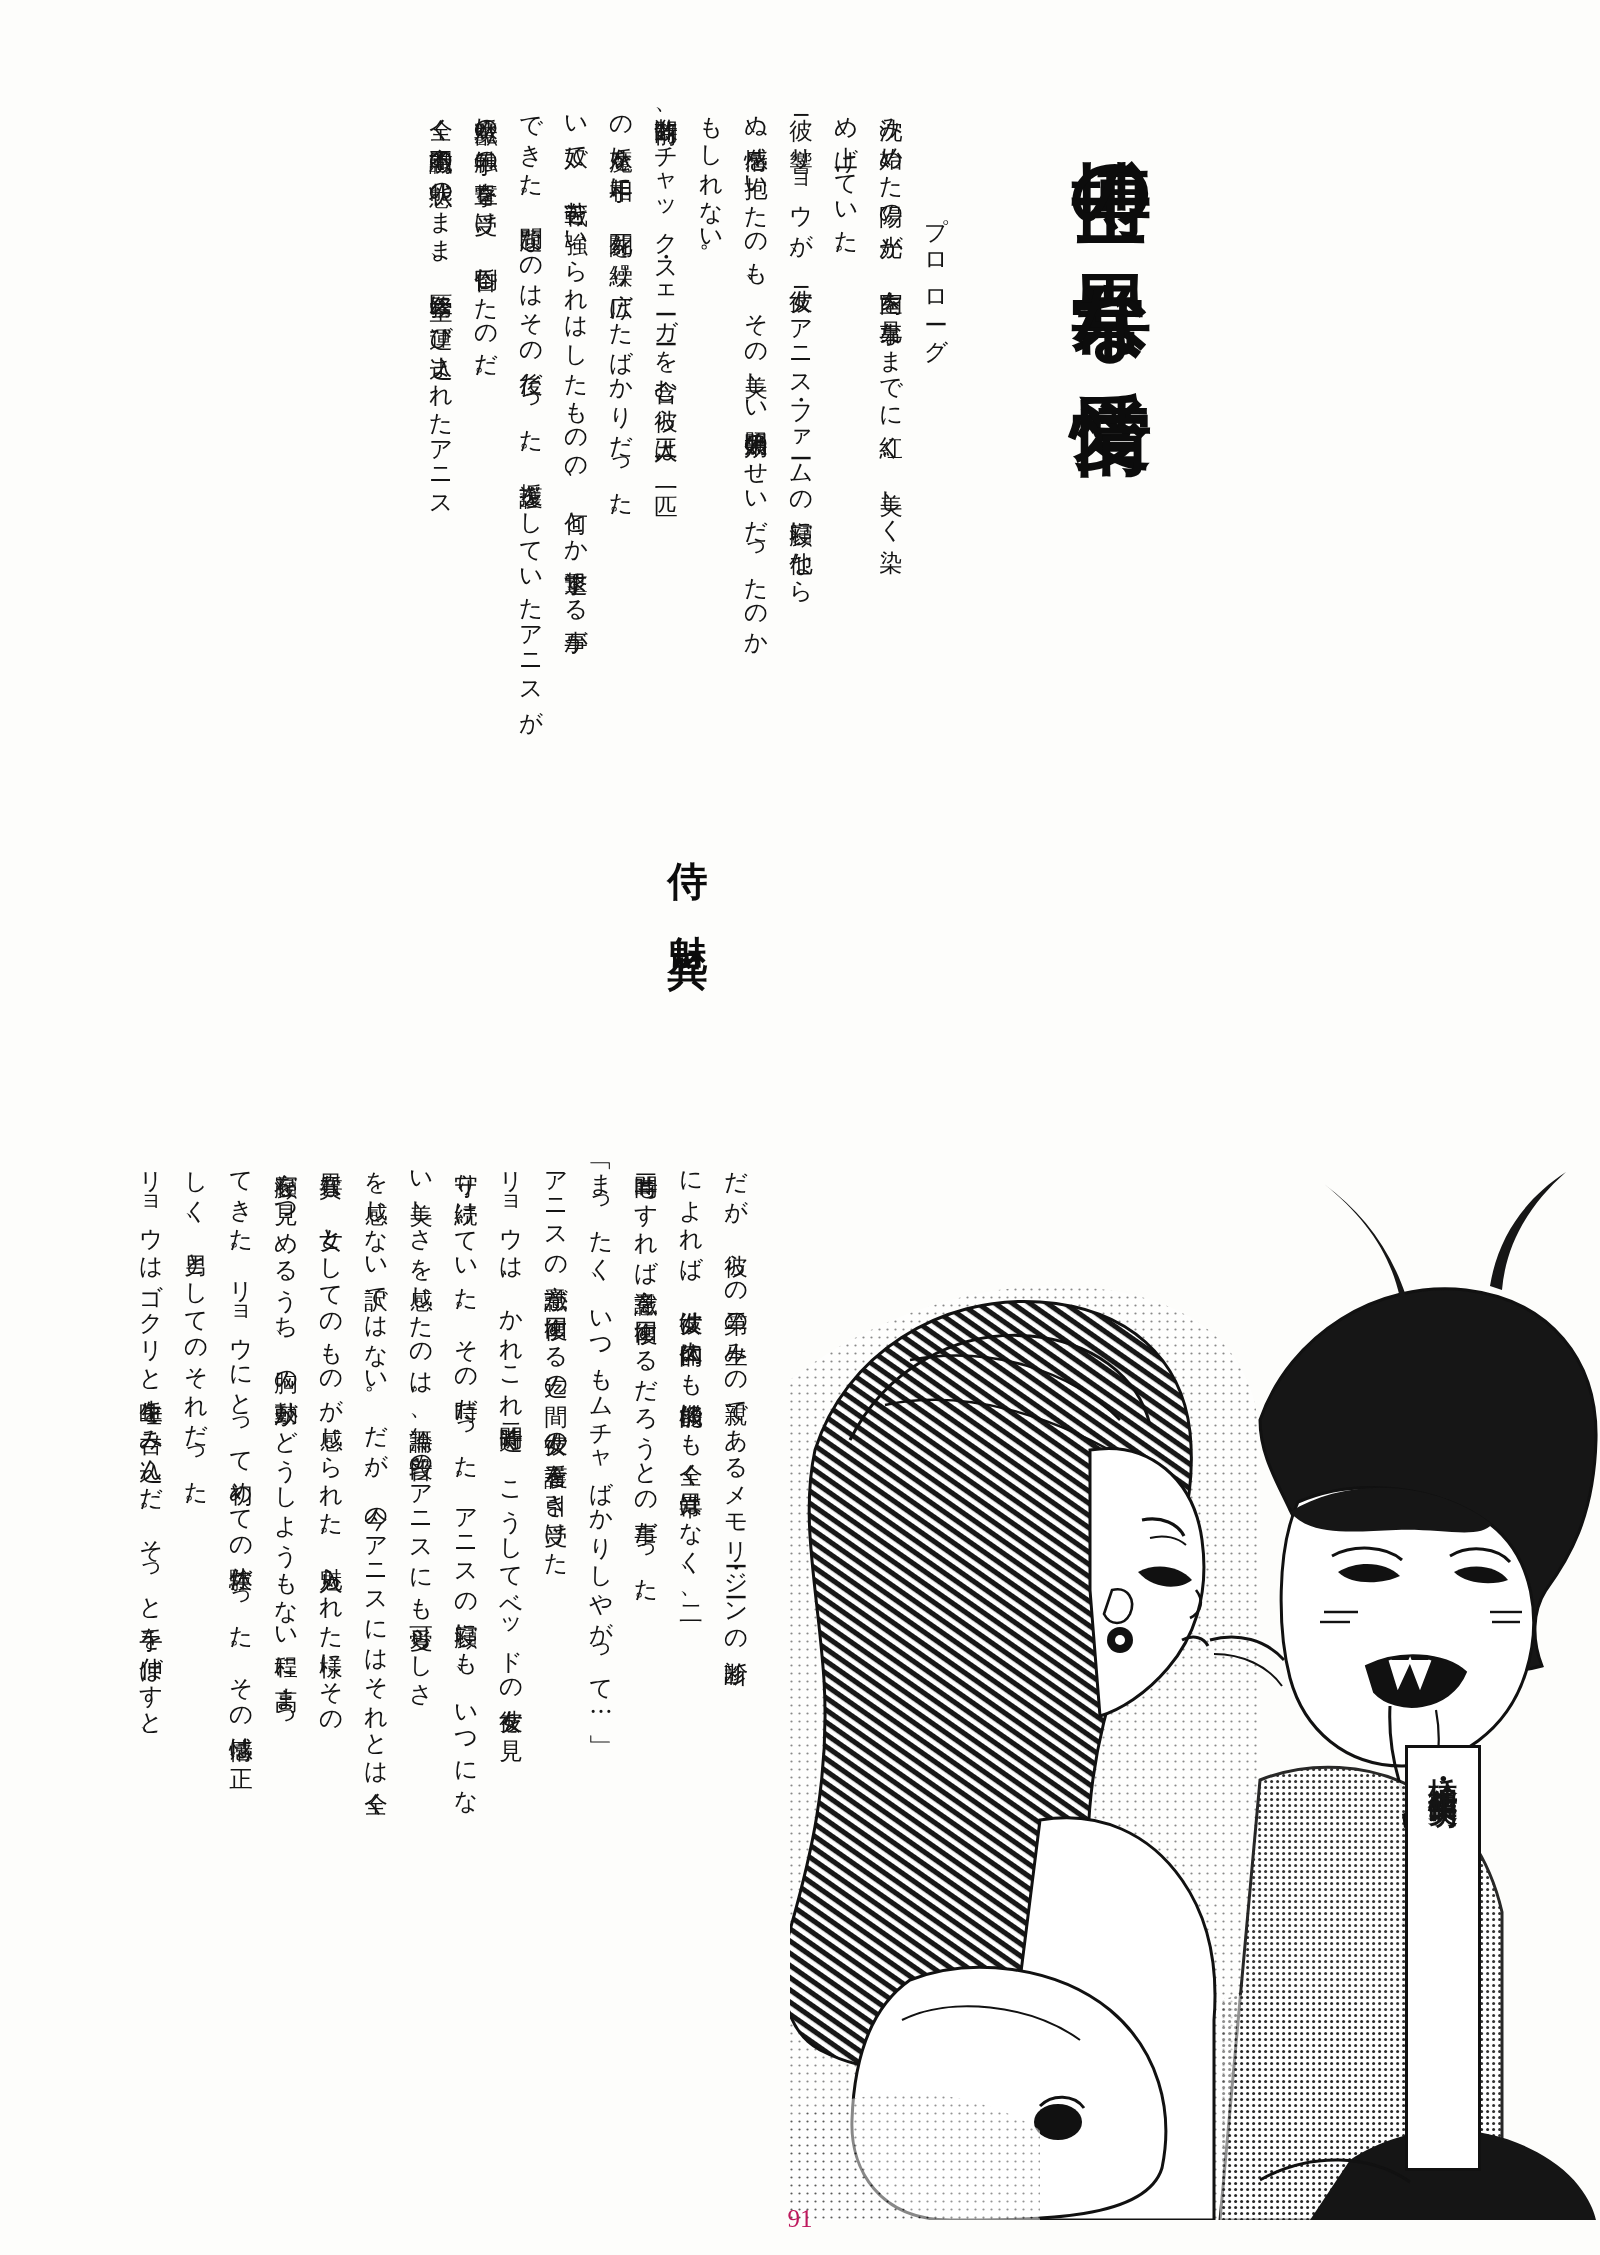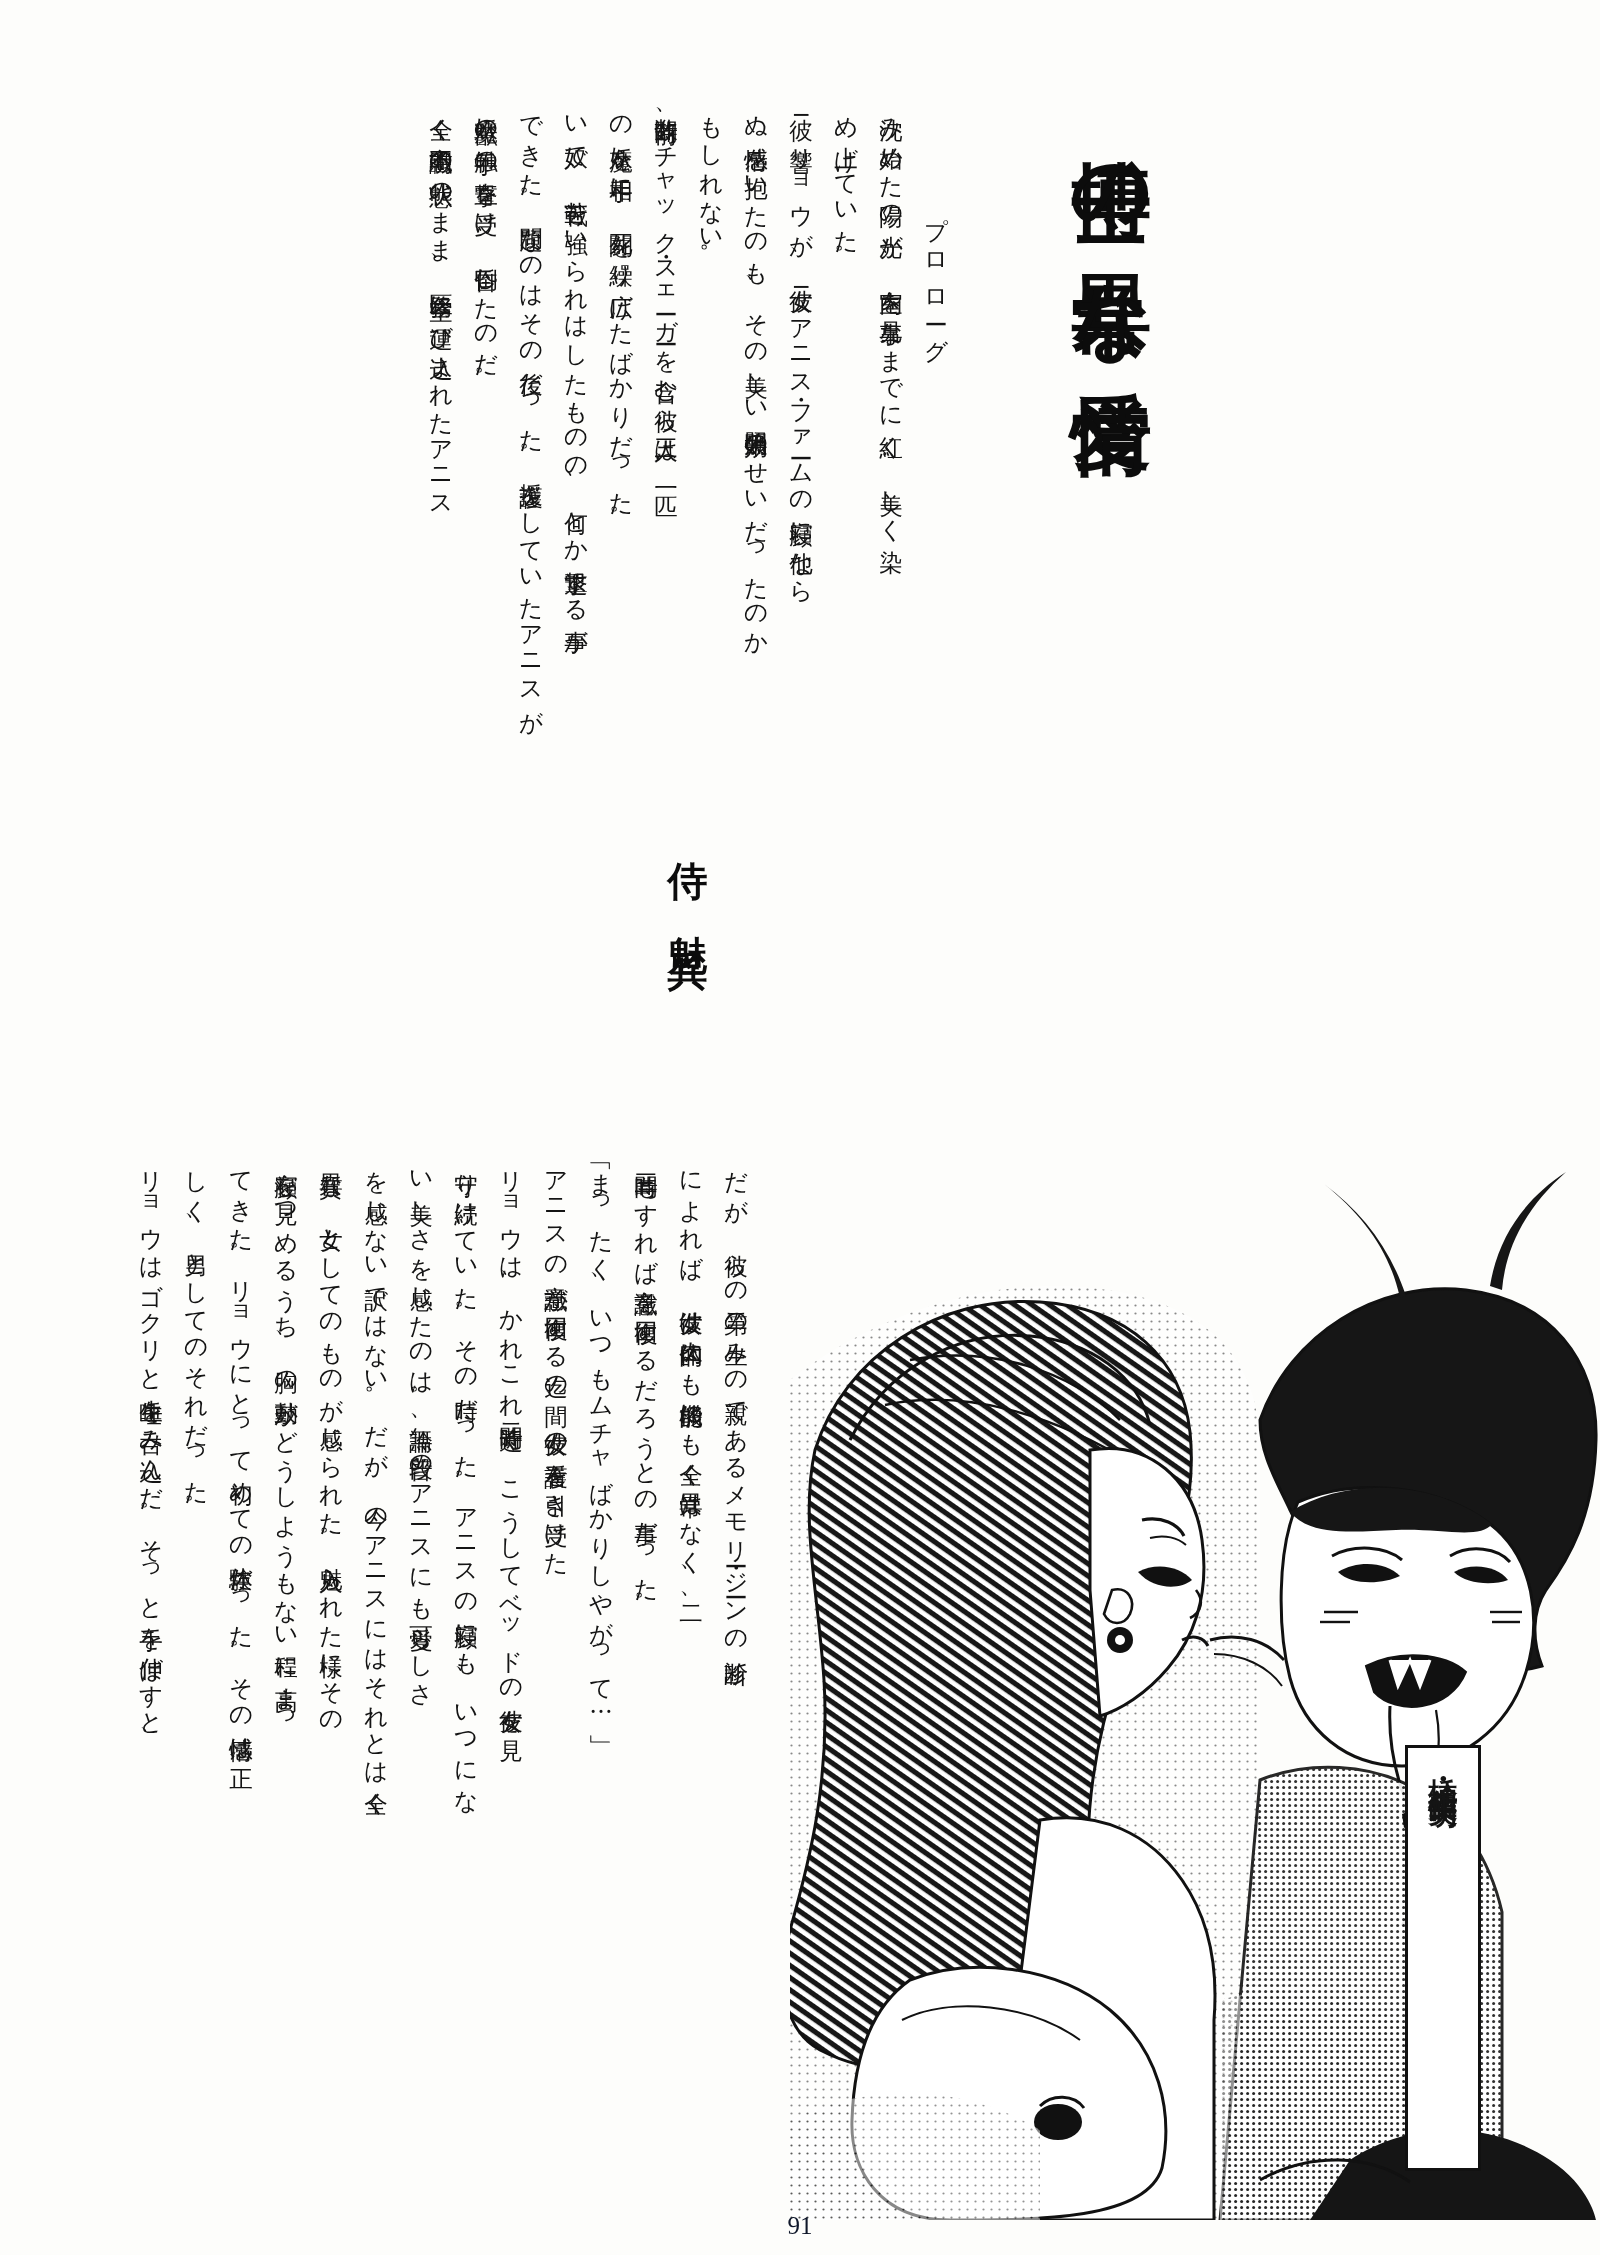--- a/index.html
+++ b/index.html
@@ -83,25 +83,25 @@
     height: 200px;
     font-size: 23.5px;
     letter-spacing: 0.45em;
   }
 
   
   .folio {
     position: absolute;
     left: 0;
     right: 0;
-    bottom: 15px;
+    bottom: 22px;
     text-align: center;
     font-family: "Liberation Serif", serif;
     font-size: 25px;
-    color: #0f172a;
+    color: #be185d;
   }
 
   
   .illus {
     position: absolute;
     left: 790px;
     top: 1120px;
     width: 810px;
     height: 1100px;
   }

